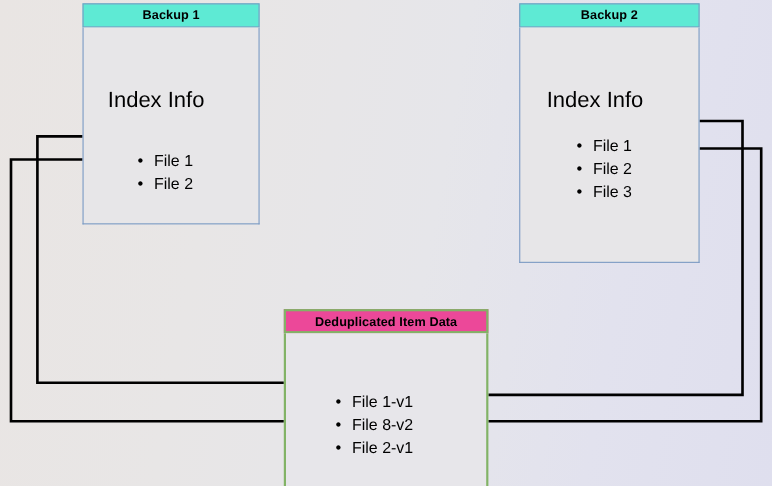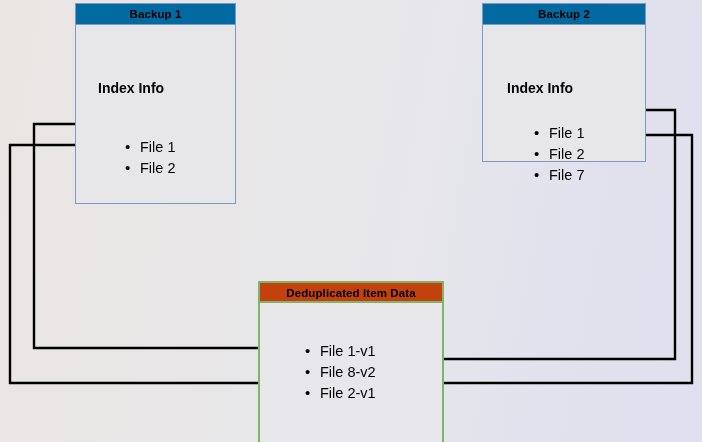--- a/index.html
+++ b/index.html
@@ -47,50 +47,49 @@
   }
   .node > .node-body {
     box-sizing: border-box;
     flex: 1 1 auto;
     position: relative;
     background: #e7e6e8;
   }
 
   
   .node.blue > .node-header {
-    background: #0369a1;
+    background: #5eead4;
     border: 1px solid #7a9ac4;
   }
   .node.blue > .node-body {
     border: 1px solid #7a9ac4;
     border-top: none;
   }
 
   
   .node.green > .node-header {
-    background: #c2410c;
+    background: #ec4899;
     border: 2px solid #82b366;
   }
   .node.green > .node-body {
     border: 2px solid #82b366;
     border-top: none;
     background: #e7e6ea;
   }
 
   
   #backup1 { left: 75px;  top: 3px;   width: 161px; height: 201px; }
-  #backup2 { left: 472px; top: 3px;   width: 164px; height: 159px; margin-left: 10px; }
+  #backup2 { left: 472px; top: 3px;   width: 164px; height: 236px; }
   #dedup   { left: 258px; top: 281px; width: 186px; height: 164px; }
 
   .section-label {
     position: absolute;
-    font-size: 14px;
+    font-size: 20px;
     color: #000000;
     white-space: nowrap;
-    font-weight: bold;
   }
   #backup1 .section-label { left: 22px; top: 55px; }
   #backup2 .section-label { left: 24px; top: 55px; }
 
   ul.file-list {
     position: absolute;
     margin: 0;
     padding: 0;
     list-style: none;
     text-align: right;
@@ -108,21 +107,21 @@
     position: absolute;
     left: 0;
     top: -1px;
     font-size: 15px;
     line-height: 21px;
     color: #000000;
   }
 
   #backup1 ul.file-list { left: 49px;  top: 112px; }
   #backup2 ul.file-list { left: 51px;  top: 98px; }
-  #dedup   ul.file-list { left: 45px;  top: 38px; }
+  #dedup   ul.file-list { left: 45px;  top: 53px; }
 </style>
 </head>
 <body>
 
 <div id="canvas">
 
   <svg class="wires" viewBox="0 0 702 442" width="702" height="442">
     <defs>
       <marker id="arrowhead" markerWidth="10" markerHeight="8" refX="9" refY="4" orient="auto" markerUnits="userSpaceOnUse">
         <path d="M0,0 L10,4 L0,8 L2.4,4 Z" fill="#000000"></path>
@@ -149,21 +148,21 @@
     </div>
   </div>
 
   <div class="node blue" id="backup2">
     <div class="node-header">Backup 2</div>
     <div class="node-body">
       <div class="section-label">Index Info</div>
       <ul class="file-list">
         <li>File 1</li>
         <li>File 2</li>
-        <li>File 7</li>
+        <li>File 3</li>
       </ul>
     </div>
   </div>
 
   <div class="node green" id="dedup">
     <div class="node-header">Deduplicated Item Data</div>
     <div class="node-body">
       <ul class="file-list">
         <li>File 1-v1</li>
         <li>File 8-v2</li>

